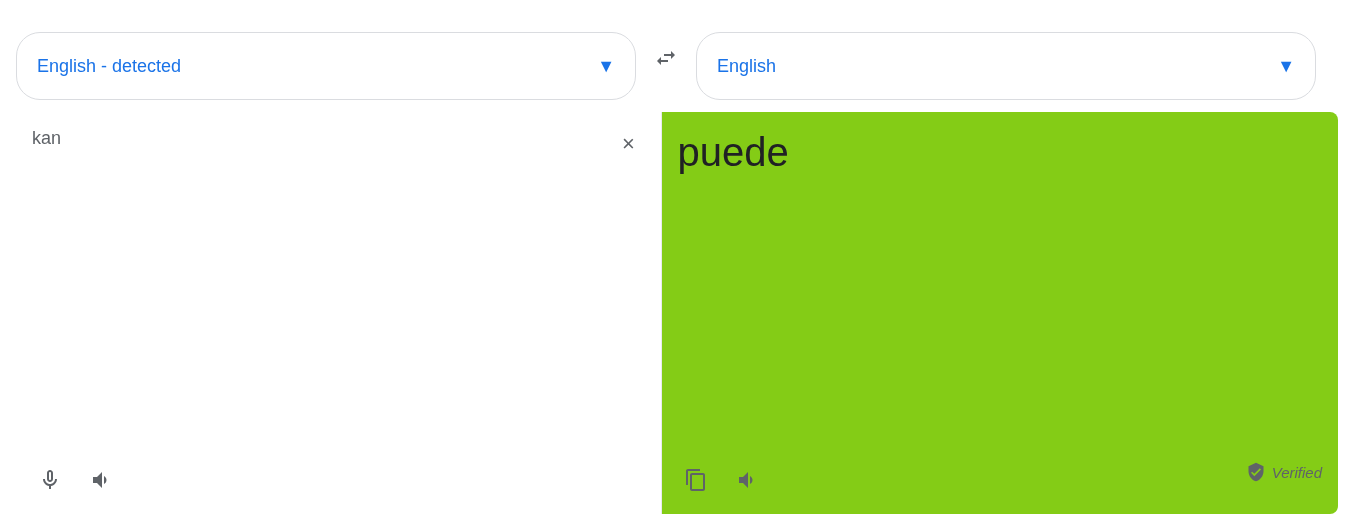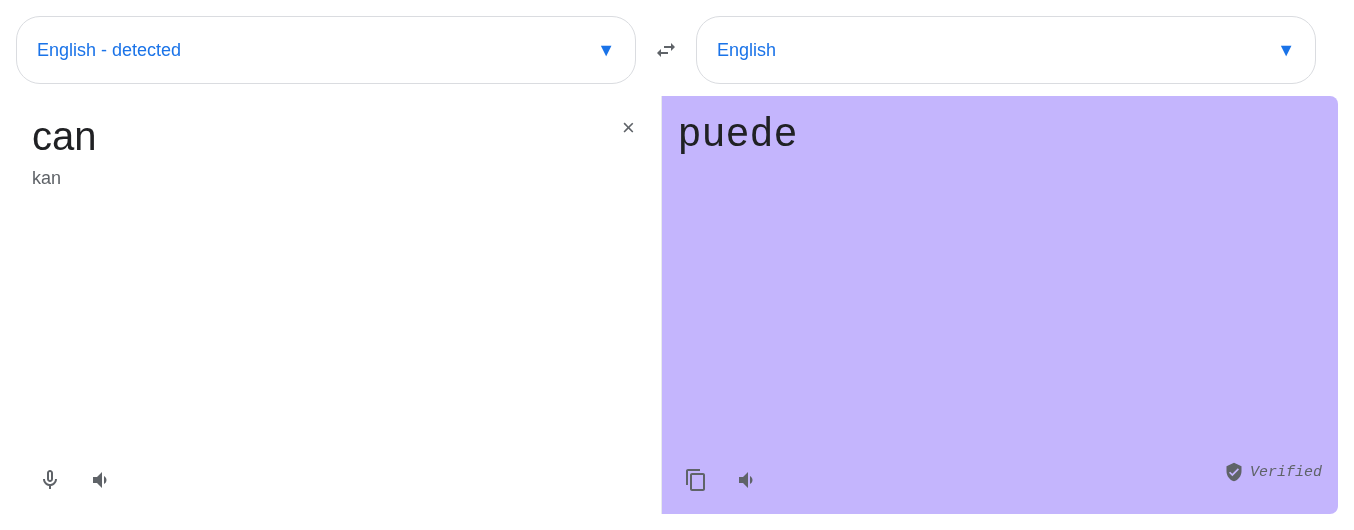--- a/index.html
+++ b/index.html
@@ -30,20 +30,21 @@
       display: flex;
       align-items: center;
       justify-content: space-between;
       border: 1px solid #dadce0;
       border-radius: 24px;
       padding: 14px 20px;
       cursor: pointer;
       background: #fff;
       width: 620px;
       height: 68px;
+      margin-top: 16px;
     }
 
     .language-selector-label {
       color: #1a73e8;
       font-size: 18px;
       font-weight: 500;
     }
 
     .chevron-down {
       color: #1a73e8;
@@ -130,24 +131,23 @@
       justify-content: center;
       width: 36px;
       height: 36px;
       border-radius: 50%;
     }
 
     .target-panel {
       flex: 1;
       display: flex;
       flex-direction: column;
-      background: #c4b5fd;
+      background: #84cc16;
       padding: 16px;
       border-radius: 0 8px 8px 0;
-      font-family: Liberation Mono, monospace;
     }
 
     .target-text-area {
       flex: 1;
       display: flex;
       flex-direction: column;
     }
 
     .target-translation-text {
       font-size: 40px;
@@ -200,21 +200,20 @@
   <div class="language-selector">
     <span class="language-selector-label">English</span>
     <span class="chevron-down">▼</span>
   </div>
 </div>
 
 <div class="main-content">
 
   <div class="source-panel">
     <div class="source-text-area">
-      <div class="source-input-text">can</div>
       <div class="source-phonetic">kan</div>
     </div>
     <div class="clear-button">×</div>
     <div class="source-bottom-bar">
       <div class="icon-button">
         <svg xmlns="http://www.w3.org/2000/svg" width="24" height="24" viewBox="0 0 24 24">
           <path d="M12 14c1.66 0 3-1.34 3-3V5c0-1.66-1.34-3-3-3S9 3.34 9 5v6c0 1.66 1.34 3 3 3zm-1-9c0-.55.45-1 1-1s1 .45 1 1v6c0 .55-.45 1-1 1s-1-.45-1-1V5zm6 6c0 2.76-2.24 5-5 5s-5-2.24-5-5H5c0 3.53 2.61 6.43 6 6.92V21h2v-3.08c3.39-.49 6-3.39 6-6.92h-2z"></path>
         </svg>
       </div>
       <div class="icon-button">

